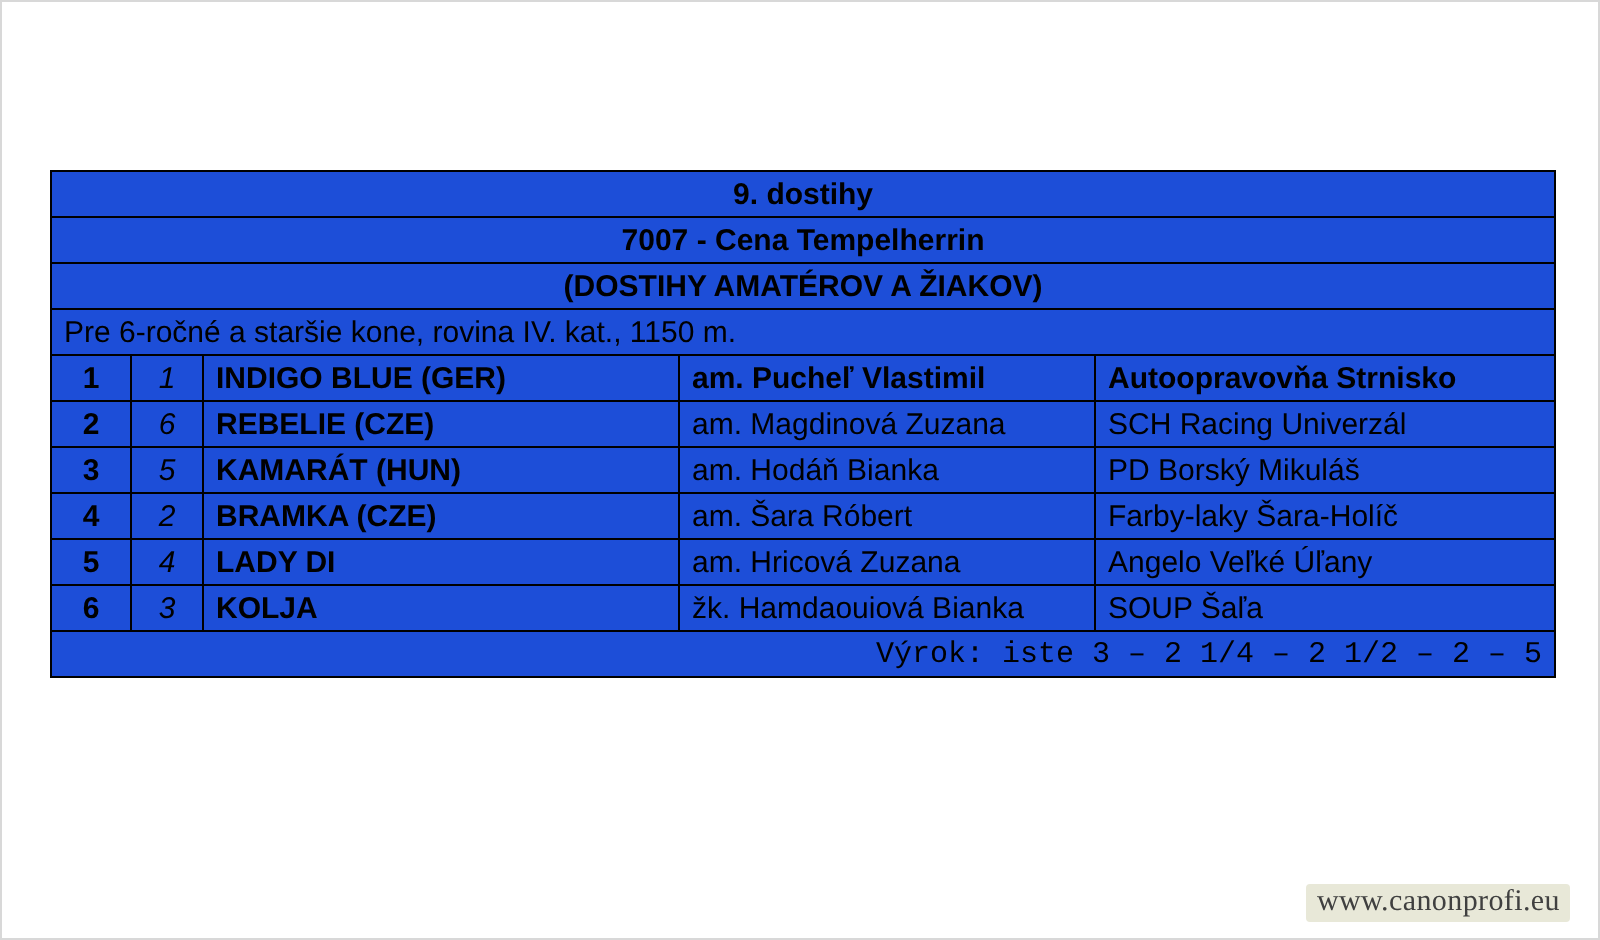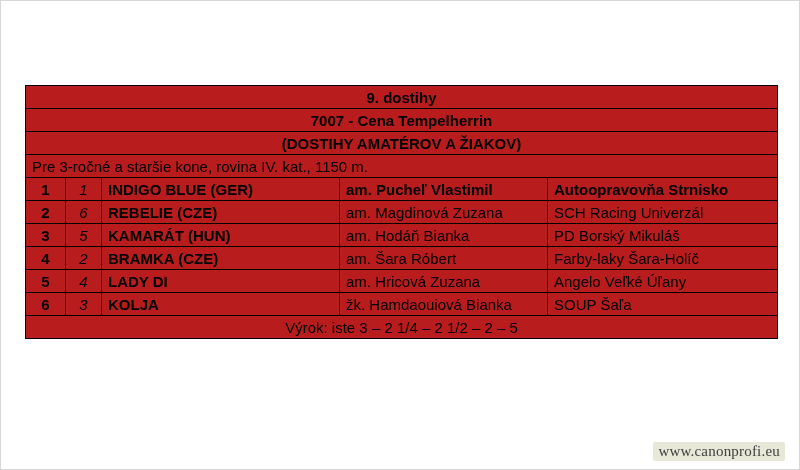--- a/index.html
+++ b/index.html
@@ -22,21 +22,21 @@
     border: 1px solid #d8d8d8;
     box-sizing: border-box;
     background: #ffffff;
   }
   .result-table {
     position: absolute;
     left: 24px;
     top: 84px;
     width: 752px;
     border-collapse: collapse;
-    background: #b91c1c;
+    background: #1d4ed8;
     table-layout: fixed;
   }
   .result-table td {
     border: 1px solid #000000;
     padding: 2px 6px;
     font-size: 15px;
     color: #000000;
     vertical-align: middle;
     height: 23px;
     box-sizing: border-box;
@@ -88,22 +88,23 @@
   }
   .col-owner {
     width: 230px;
     font-size: 15px;
   }
   .row-first .col-jockey,
   .row-first .col-owner {
     font-weight: bold;
   }
   .footer-cell {
-    text-align: center;
+    text-align: right;
     font-size: 15px;
+    font-family: Liberation Mono, monospace;
   }
   .watermark {
     position: absolute;
     right: 14px;
     bottom: 8px;
     font-size: 15px;
     color: #404040;
     font-family: "Liberation Serif", serif;
     background: #e8e8d8;
     padding: 1px 5px;
@@ -128,21 +129,21 @@
       <tr>
         <td class="title-cell" colspan="5">9. dostihy</td>
       </tr>
       <tr>
         <td class="subtitle-cell" colspan="5">7007 - Cena Tempelherrin</td>
       </tr>
       <tr>
         <td class="category-cell" colspan="5">(DOSTIHY AMATÉROV A ŽIAKOV)</td>
       </tr>
       <tr>
-        <td class="conditions-cell" colspan="5">Pre 3-ročné a staršie kone, rovina IV. kat., 1150 m.</td>
+        <td class="conditions-cell" colspan="5">Pre 6-ročné a staršie kone, rovina IV. kat., 1150 m.</td>
       </tr>
 
       <tr class="row-first">
         <td class="col-place">1</td>
         <td class="col-num">1</td>
         <td class="col-horse">INDIGO BLUE (GER)</td>
         <td class="col-jockey">am. Pucheľ Vlastimil</td>
         <td class="col-owner">Autoopravovňa Strnisko</td>
       </tr>
       <tr>

